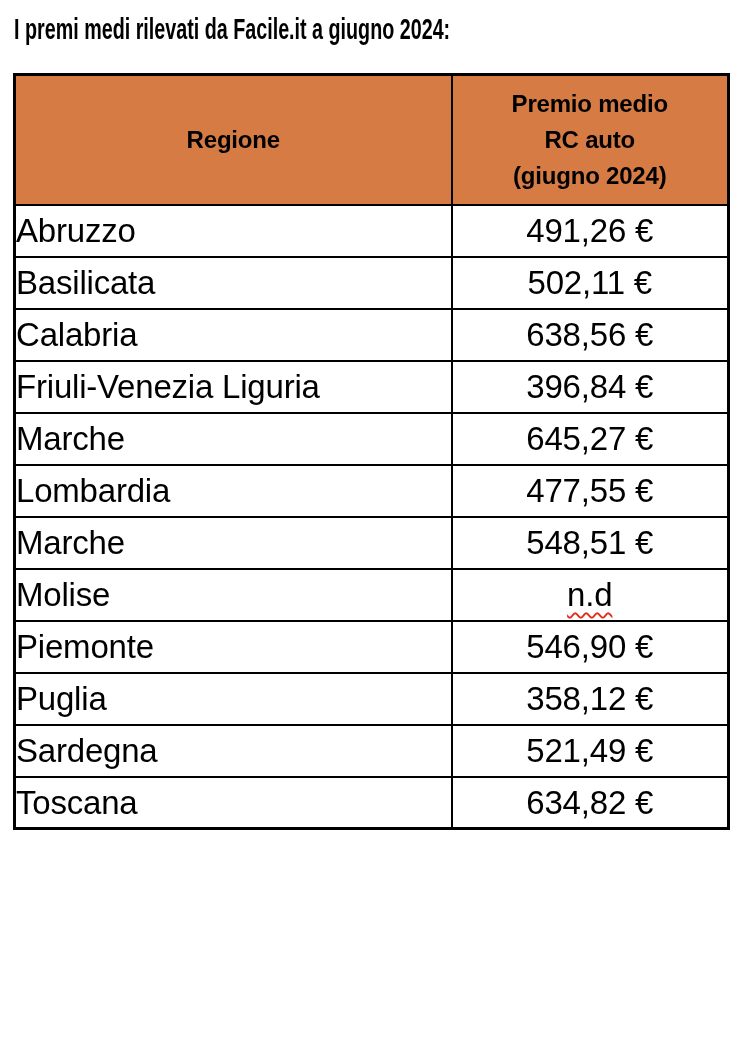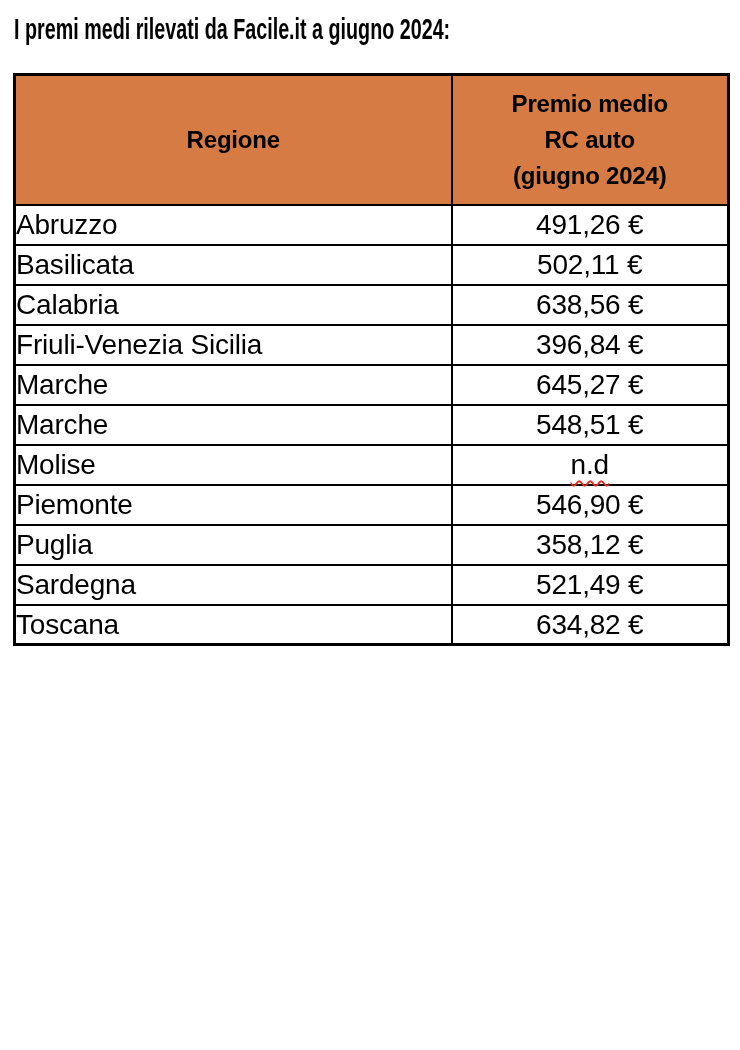--- a/index.html
+++ b/index.html
@@ -43,23 +43,23 @@
     font-size: 24px;
     font-weight: bold;
     height: 130px;
     text-align: center;
     vertical-align: middle;
     line-height: 1.5;
     white-space: pre-line;
     padding: 0;
   }
   .premiums tbody td {
-    font-size: 28px;
+    font-size: 33px;
     font-weight: normal;
-    height: 40px;
+    height: 52px;
     vertical-align: middle;
     padding: 0;
   }
   td.region-cell {
     text-align: left;
     padding-left: 19px;
   }
   td.value-cell {
     text-align: center;
   }
@@ -103,30 +103,34 @@
       </tr>
 
       <tr>
         <td class="region-cell">Calabria</td>
         <td class="value-cell"><span>638,56 €</span></td>
       </tr>
 
 
 
       <tr>
-        <td class="region-cell">Friuli-Venezia Sicilia</td>
+        <td class="region-cell">Friuli-Venezia Liguria</td>
         <td class="value-cell"><span>396,84 €</span></td>
       </tr>
 
       <tr>
         <td class="region-cell">Marche</td>
         <td class="value-cell"><span>645,27 €</span></td>
       </tr>
 
 
+      <tr>
+        <td class="region-cell">Lombardia</td>
+        <td class="value-cell"><span>477,55 €</span></td>
+      </tr>
 
       <tr>
         <td class="region-cell">Marche</td>
         <td class="value-cell"><span>548,51 €</span></td>
       </tr>
 
       <tr>
         <td class="region-cell">Molise</td>
         <td class="value-cell"><span class="squiggle">n.d</span></td>
       </tr>

